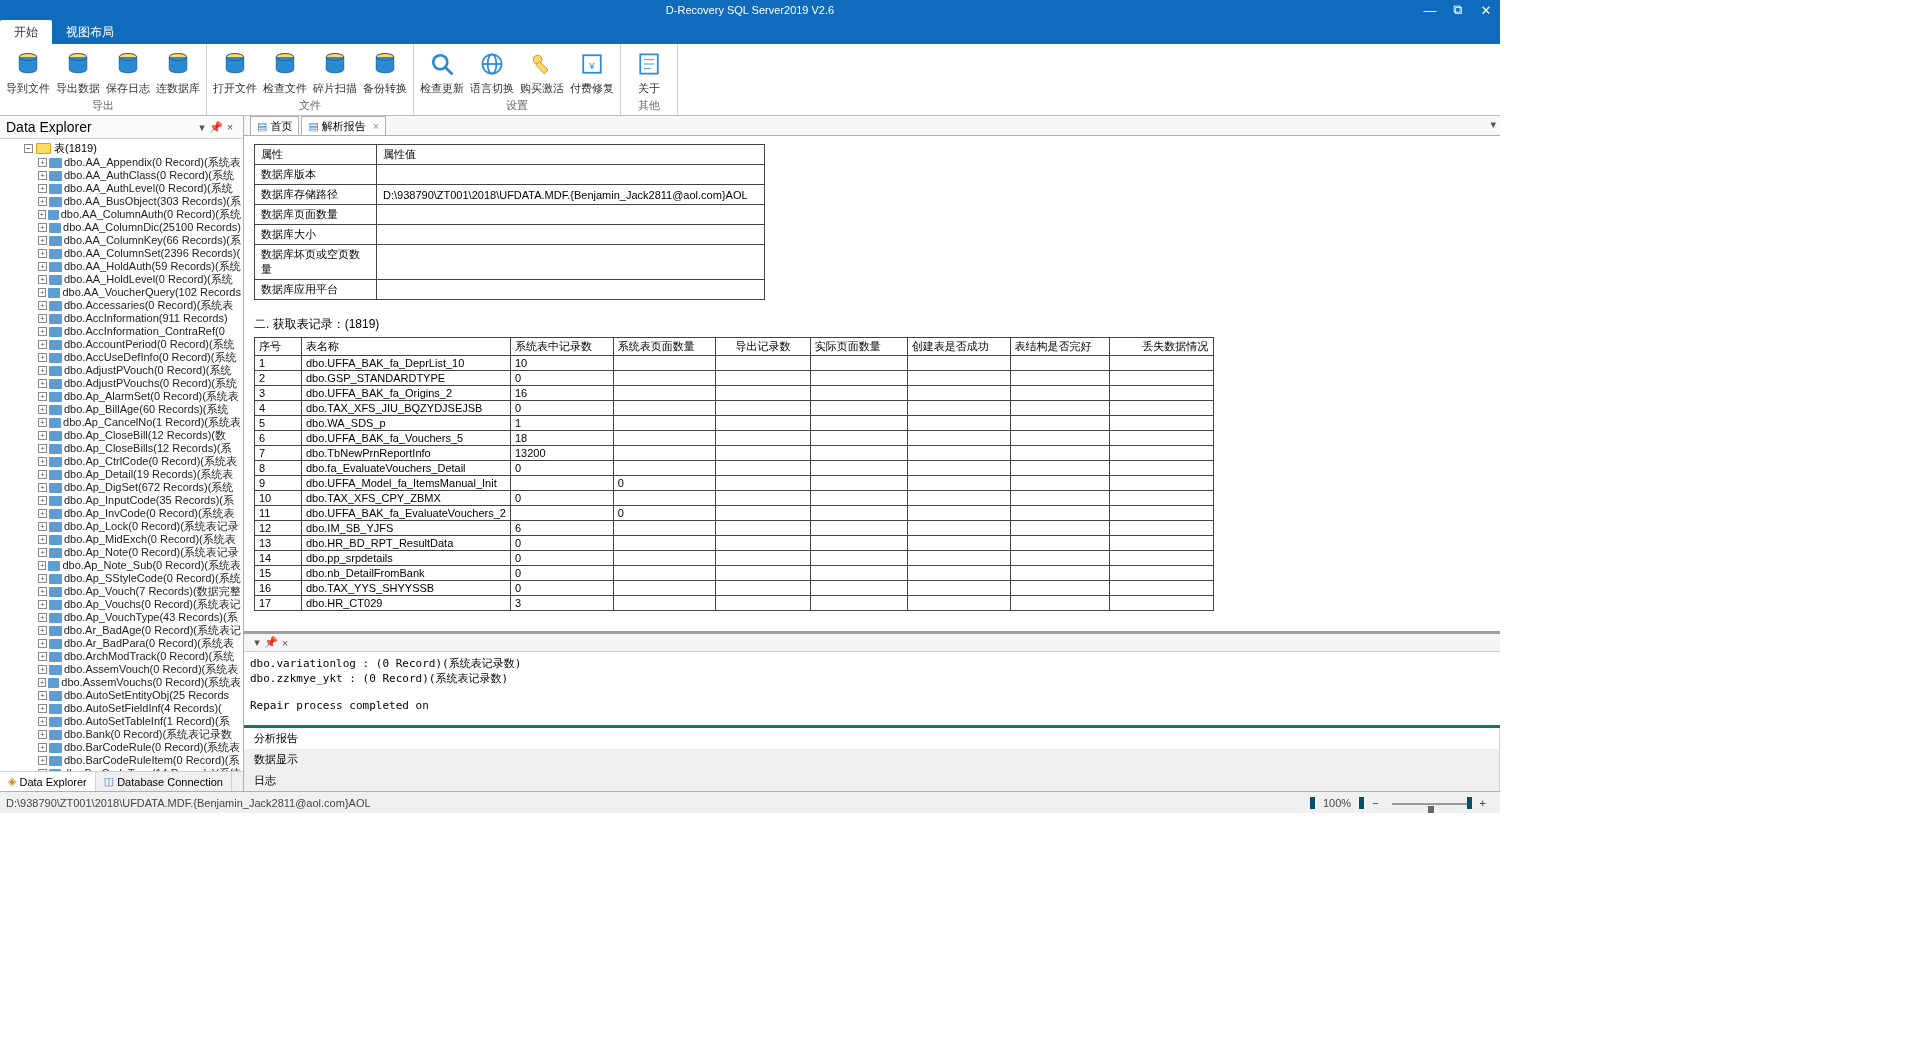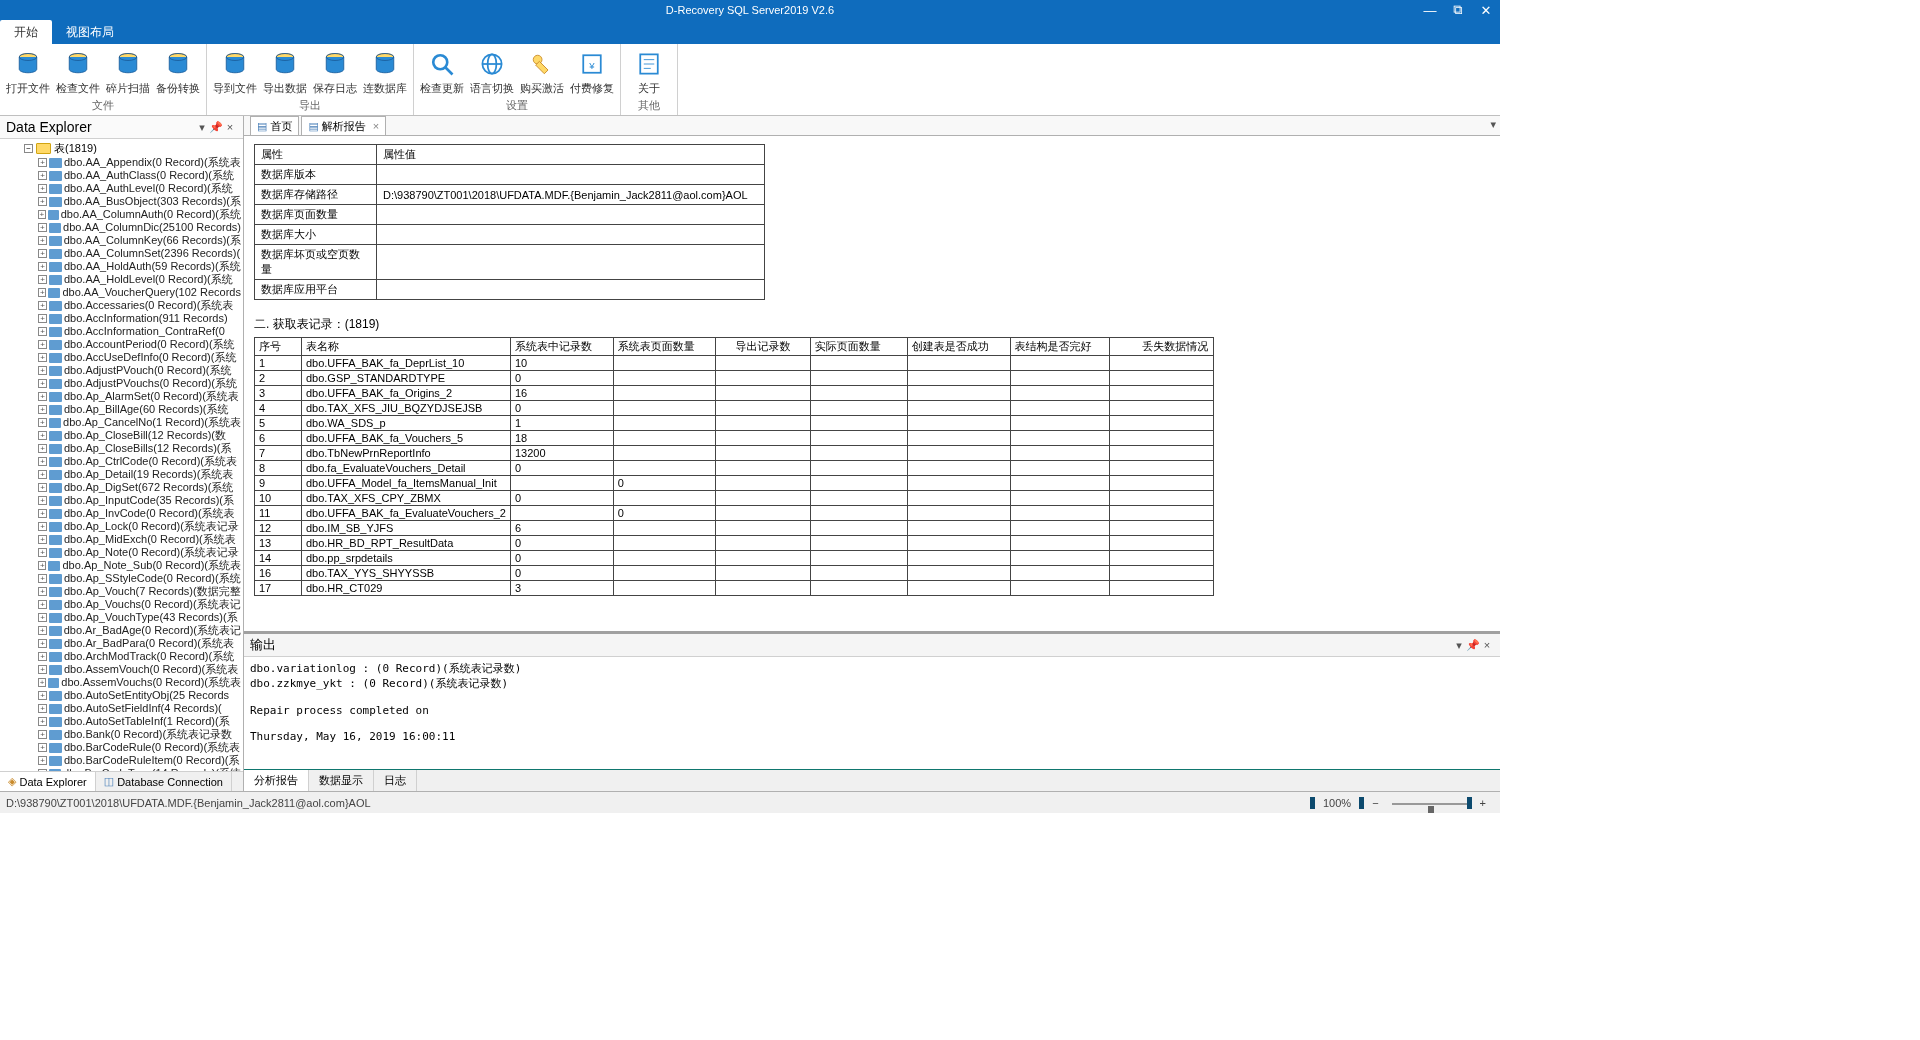--- a/index.html
+++ b/index.html
@@ -61,21 +61,21 @@
 .datatable { border-collapse: collapse; width: 960px; }
 .datatable th, .datatable td { border: 1px solid #444; padding: 1px 4px; font-size: 11px; text-align: left; white-space: nowrap; }
 .datatable th { font-weight: normal; }
 
 
 .output { border-top: 3px solid #a0a0a0; display: flex; flex-direction: column; height: 160px; }
 .out-header { display: flex; align-items: center; padding: 2px 6px; border-bottom: 1px solid #d0d0d0; background: #f5f5f5; }
 .out-header .t { font-size: 13px; flex: 1; }
 .out-header .i { width: 14px; text-align: center; cursor: pointer; color: #555; }
 .out-body { flex: 1; padding: 4px 6px; font-family: "SimSun", monospace; font-size: 11px; white-space: pre; overflow: auto; background: #fff; }
-.out-tabs { border-top: 1px solid #0f766e; display: flex; background: #f0f0f0; }
+.out-tabs { border-top: 3px solid #0f766e; display: flex; background: #f0f0f0; flex-direction: column; }
 .out-tab { padding: 3px 10px; border-right: 1px solid #d0d0d0; cursor: pointer; font-size: 11px; }
 .out-tab.active { background: #fff; }
 
 
 .statusbar { height: 22px; border-top: 1px solid #b0b0b0; background: #f0f0f0; display: flex; align-items: center; padding: 0 6px; font-size: 11px; color: #444; }
 .statusbar .spacer { flex: 1; }
 .statusbar .seg { padding: 0 8px; border-left: 5px solid #0c4a6e; }
 
 
 .db-icon { width: 28px; height: 28px; }
@@ -102,99 +102,99 @@
       <div class="rgroup">
         <div class="rgroup-items">
           <div class="ritem">
             <div class="icon">
               <svg class="db-icon" viewBox="0 0 32 32">
                 <ellipse cx="16" cy="8" rx="10" ry="4" fill="#ffd968" stroke="#c98a2a"></ellipse>
                 <path d="M6 8v14c0 2.2 4.5 4 10 4s10-1.8 10-4V8" fill="#2a8ad4" stroke="#1a5f9e"></path>
                 <ellipse cx="16" cy="8" rx="10" ry="4" fill="none" stroke="#1a5f9e"></ellipse>
               </svg>
             </div>
-            <div class="label">打开文件</div>
+            <div class="label">导到文件</div>
           </div>
           <div class="ritem">
             <div class="icon">
               <svg class="db-icon" viewBox="0 0 32 32">
                 <ellipse cx="16" cy="8" rx="10" ry="4" fill="#ffd968" stroke="#c98a2a"></ellipse>
                 <path d="M6 8v14c0 2.2 4.5 4 10 4s10-1.8 10-4V8" fill="#2a8ad4" stroke="#1a5f9e"></path>
                 <ellipse cx="16" cy="8" rx="10" ry="4" fill="none" stroke="#1a5f9e"></ellipse>
               </svg>
             </div>
-            <div class="label">检查文件</div>
+            <div class="label">导出数据</div>
           </div>
           <div class="ritem">
             <div class="icon">
               <svg class="db-icon" viewBox="0 0 32 32">
                 <ellipse cx="16" cy="8" rx="10" ry="4" fill="#ffd968" stroke="#c98a2a"></ellipse>
                 <path d="M6 8v14c0 2.2 4.5 4 10 4s10-1.8 10-4V8" fill="#2a8ad4" stroke="#1a5f9e"></path>
                 <ellipse cx="16" cy="8" rx="10" ry="4" fill="none" stroke="#1a5f9e"></ellipse>
               </svg>
             </div>
-            <div class="label">碎片扫描</div>
+            <div class="label">保存日志</div>
           </div>
           <div class="ritem">
             <div class="icon">
               <svg class="db-icon" viewBox="0 0 32 32">
                 <ellipse cx="16" cy="8" rx="10" ry="4" fill="#ffd968" stroke="#c98a2a"></ellipse>
                 <path d="M6 8v14c0 2.2 4.5 4 10 4s10-1.8 10-4V8" fill="#2a8ad4" stroke="#1a5f9e"></path>
                 <ellipse cx="16" cy="8" rx="10" ry="4" fill="none" stroke="#1a5f9e"></ellipse>
               </svg>
             </div>
-            <div class="label">备份转换</div>
+            <div class="label">连数据库</div>
           </div>
         </div>
-        <div class="rgroup-title">文件</div>
+        <div class="rgroup-title">导出</div>
       </div>
       <div class="rgroup">
         <div class="rgroup-items">
           <div class="ritem">
             <div class="icon">
               <svg class="db-icon" viewBox="0 0 32 32">
                 <ellipse cx="16" cy="8" rx="10" ry="4" fill="#ffd968" stroke="#c98a2a"></ellipse>
                 <path d="M6 8v14c0 2.2 4.5 4 10 4s10-1.8 10-4V8" fill="#2a8ad4" stroke="#1a5f9e"></path>
                 <ellipse cx="16" cy="8" rx="10" ry="4" fill="none" stroke="#1a5f9e"></ellipse>
               </svg>
             </div>
-            <div class="label">导到文件</div>
+            <div class="label">打开文件</div>
           </div>
           <div class="ritem">
             <div class="icon">
               <svg class="db-icon" viewBox="0 0 32 32">
                 <ellipse cx="16" cy="8" rx="10" ry="4" fill="#ffd968" stroke="#c98a2a"></ellipse>
                 <path d="M6 8v14c0 2.2 4.5 4 10 4s10-1.8 10-4V8" fill="#2a8ad4" stroke="#1a5f9e"></path>
                 <ellipse cx="16" cy="8" rx="10" ry="4" fill="none" stroke="#1a5f9e"></ellipse>
               </svg>
             </div>
-            <div class="label">导出数据</div>
+            <div class="label">检查文件</div>
           </div>
           <div class="ritem">
             <div class="icon">
               <svg class="db-icon" viewBox="0 0 32 32">
                 <ellipse cx="16" cy="8" rx="10" ry="4" fill="#ffd968" stroke="#c98a2a"></ellipse>
                 <path d="M6 8v14c0 2.2 4.5 4 10 4s10-1.8 10-4V8" fill="#2a8ad4" stroke="#1a5f9e"></path>
                 <ellipse cx="16" cy="8" rx="10" ry="4" fill="none" stroke="#1a5f9e"></ellipse>
               </svg>
             </div>
-            <div class="label">保存日志</div>
+            <div class="label">碎片扫描</div>
           </div>
           <div class="ritem">
             <div class="icon">
               <svg class="db-icon" viewBox="0 0 32 32">
                 <ellipse cx="16" cy="8" rx="10" ry="4" fill="#ffd968" stroke="#c98a2a"></ellipse>
                 <path d="M6 8v14c0 2.2 4.5 4 10 4s10-1.8 10-4V8" fill="#2a8ad4" stroke="#1a5f9e"></path>
                 <ellipse cx="16" cy="8" rx="10" ry="4" fill="none" stroke="#1a5f9e"></ellipse>
               </svg>
             </div>
-            <div class="label">连数据库</div>
+            <div class="label">备份转换</div>
           </div>
         </div>
-        <div class="rgroup-title">导出</div>
+        <div class="rgroup-title">文件</div>
       </div>
       <div class="rgroup">
         <div class="rgroup-items">
           <div class="ritem">
             <div class="icon">
               <svg class="db-icon" viewBox="0 0 32 32">
                 <circle cx="14" cy="14" r="8" fill="none" stroke="#2a8ad4" stroke-width="3"></circle>
                 <line x1="20" y1="20" x2="28" y2="28" stroke="#2a8ad4" stroke-width="3"></line>
               </svg>
             </div>
@@ -736,20 +736,31 @@
               <td>dbo.pp_srpdetails</td>
               <td>0</td>
               <td></td>
               <td></td>
               <td></td>
               <td></td>
               <td></td>
               <td></td>
             </tr>
             <tr>
+              <td>15</td>
+              <td>dbo.nb_DetailFromBank</td>
+              <td>0</td>
+              <td></td>
+              <td></td>
+              <td></td>
+              <td></td>
+              <td></td>
+              <td></td>
+            </tr>
+            <tr>
               <td>16</td>
               <td>dbo.TAX_YYS_SHYYSSB</td>
               <td>0</td>
               <td></td>
               <td></td>
               <td></td>
               <td></td>
               <td></td>
               <td></td>
             </tr>
@@ -763,21 +774,20 @@
               <td></td>
               <td></td>
               <td></td>
             </tr>
           </tbody>
       </table>
     </div>
 
     <div class="output">
       <div class="out-header">
-        <span class="t">输出</span>
         <span class="i">▾</span>
         <span class="i">📌</span>
         <span class="i">×</span>
       </div>
       <div class="out-body">dbo.variationlog : (0 Record)(系统表记录数)
 dbo.zzkmye_ykt : (0 Record)(系统表记录数)
 
 Repair process completed on
 
 Thursday, May 16, 2019 16:00:11</div>

